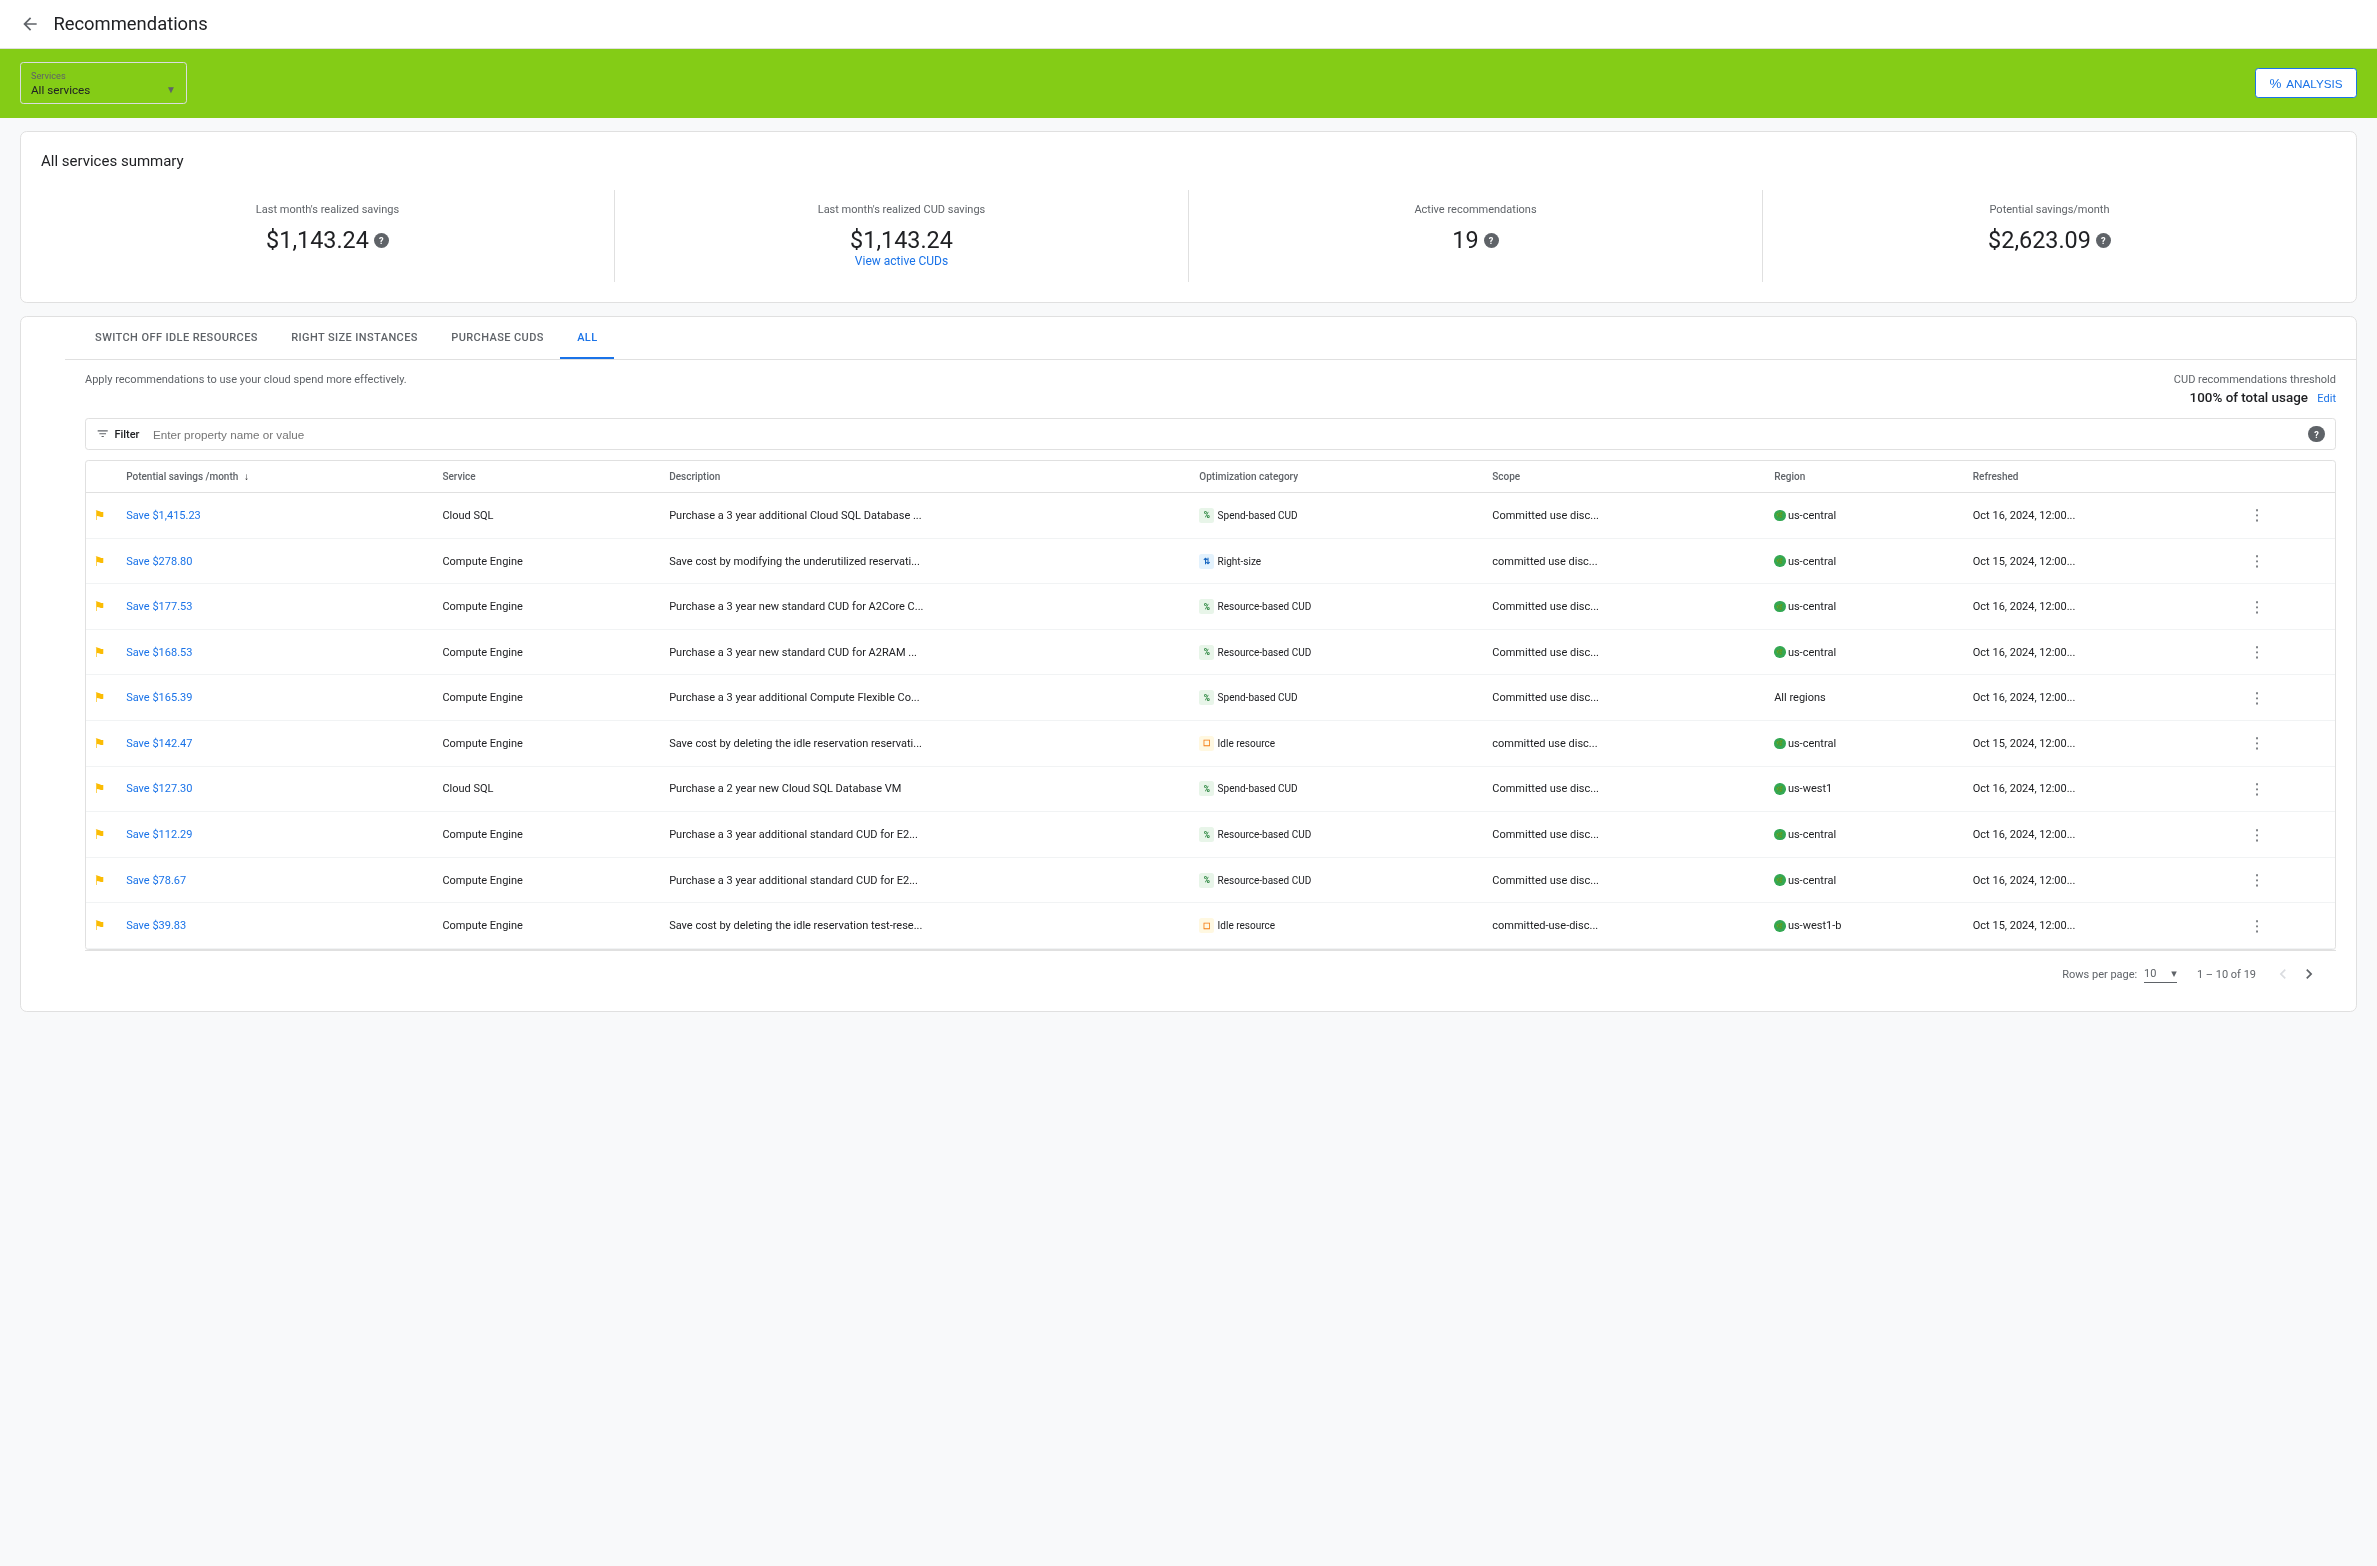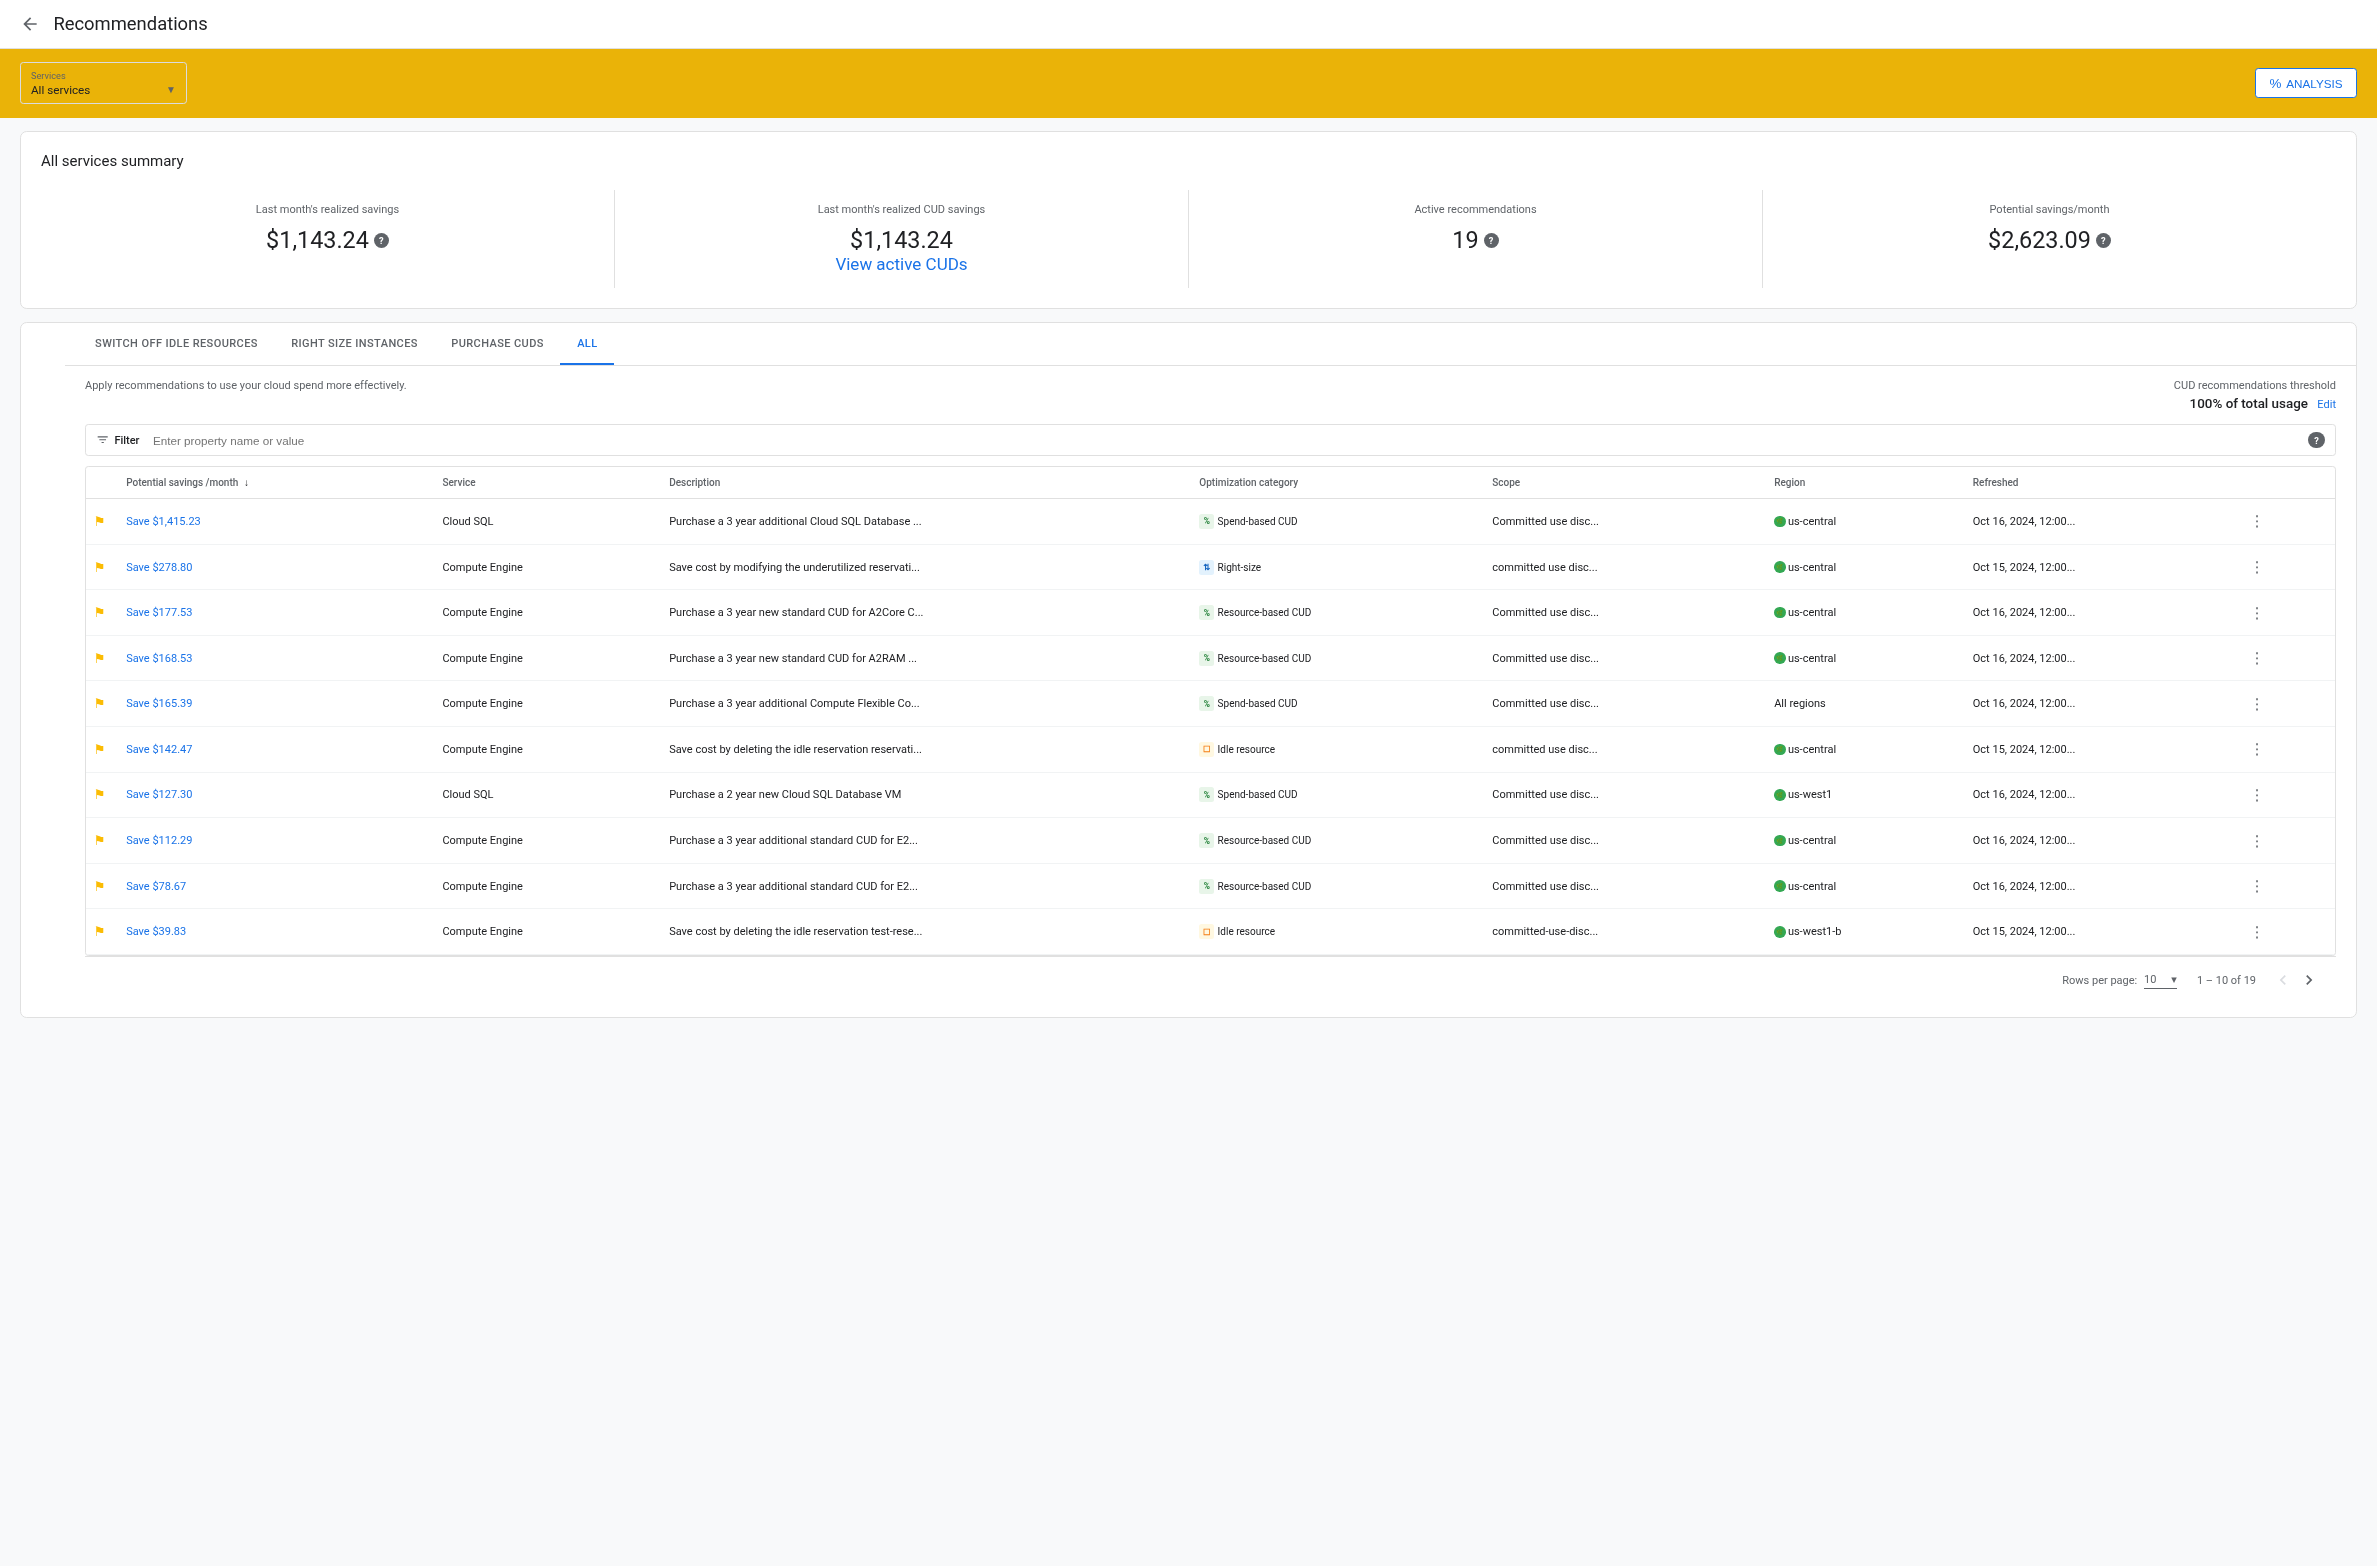--- a/index.html
+++ b/index.html
@@ -26,21 +26,21 @@
       font-size: 18.4px;
       font-weight: 400;
       color: #202124;
     }
 
     .top-bar {
       display: flex;
       align-items: center;
       justify-content: space-between;
       padding: 13.4px 20px;
-      background: #eab308;
+      background: #84cc16;
     }
     .services-dropdown {
       border: 0.8px solid #dadce0;
       border-radius: 3.3px;
       padding: 6.7px 10px;
       display: flex;
       flex-direction: column;
       position: relative;
       min-width: 167px;
     }
@@ -120,21 +120,21 @@
       font-size: 9.2px;
       display: inline-flex;
       align-items: center;
       justify-content: center;
       cursor: pointer;
       font-weight: bold;
     }
     .view-cuds {
       margin-top: 3px;
       color: #1a73e8;
-      font-size: 17px;
+      font-size: 12px;
       cursor: pointer;
       text-decoration: none;
     }
 
     .recommendations-section {
       background: #fff;
       margin: 0 20px 13.4px;
       border: 0.8px solid #e0e0e0;
       border-radius: 6.7px;
       padding-left: 44px;

